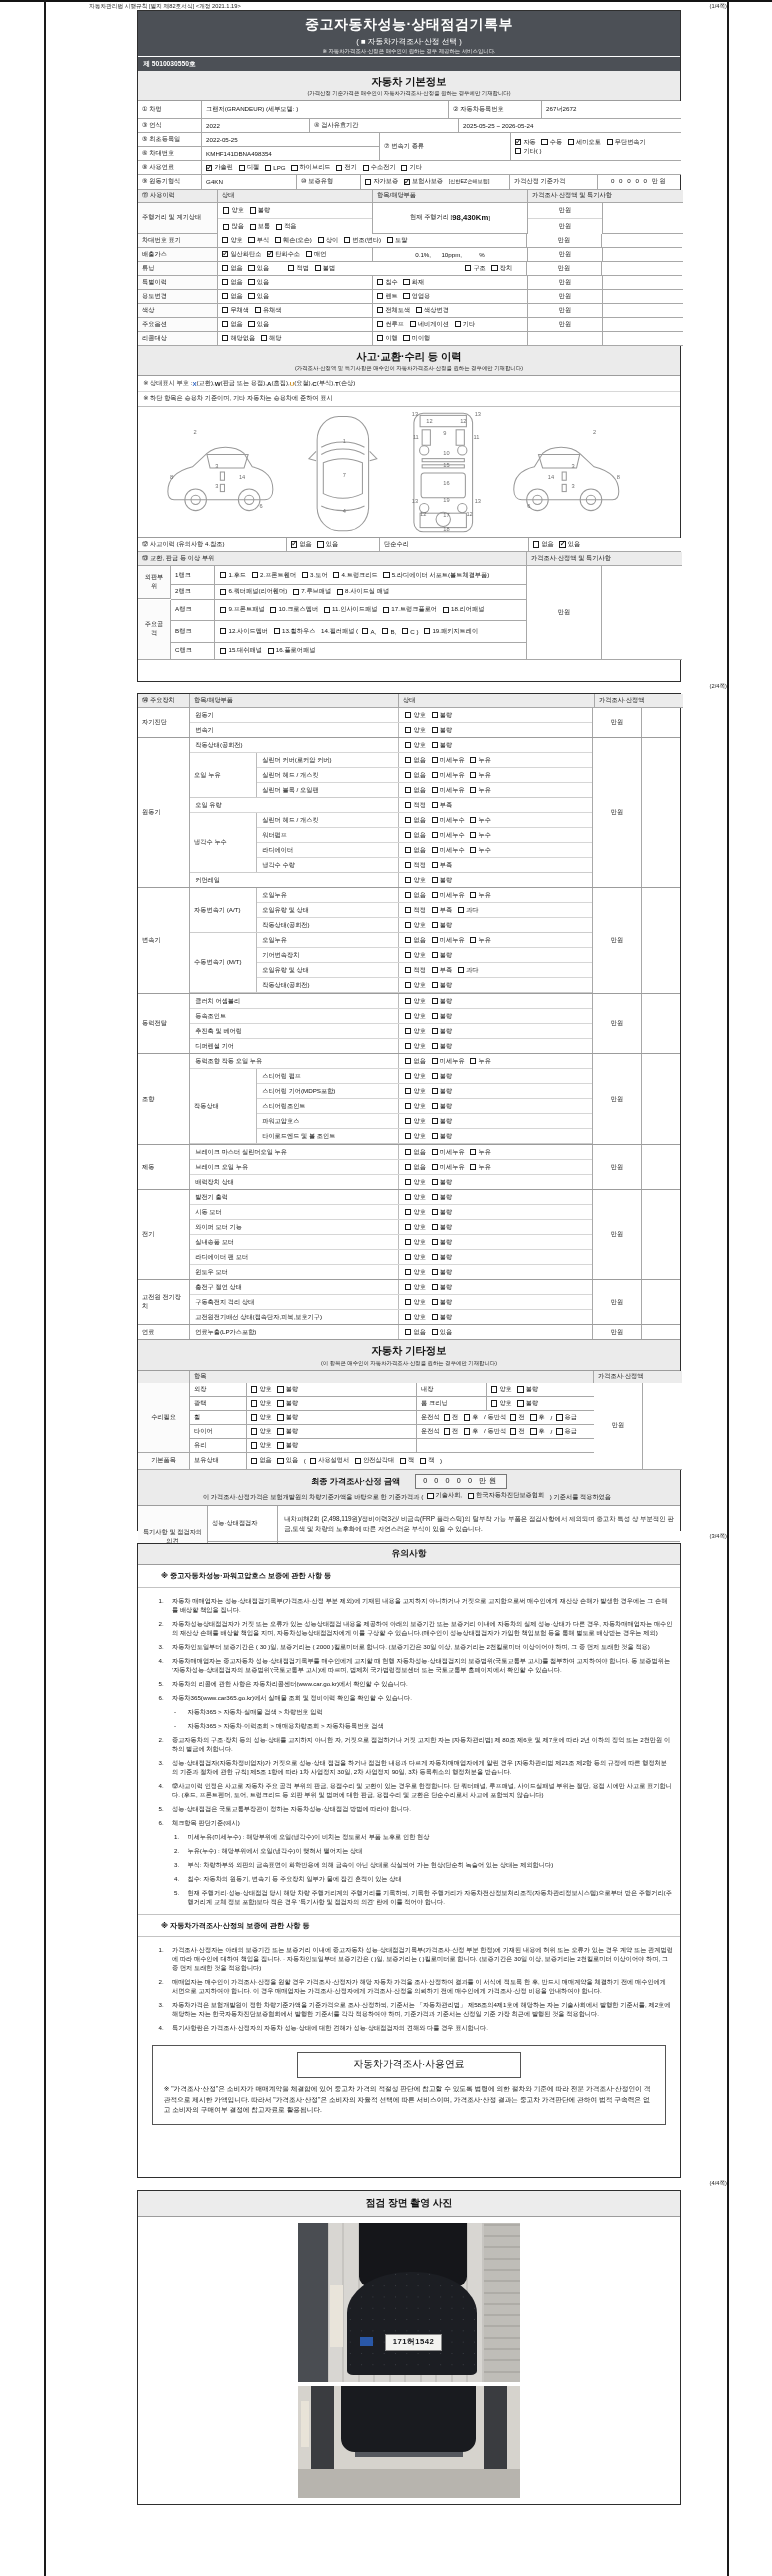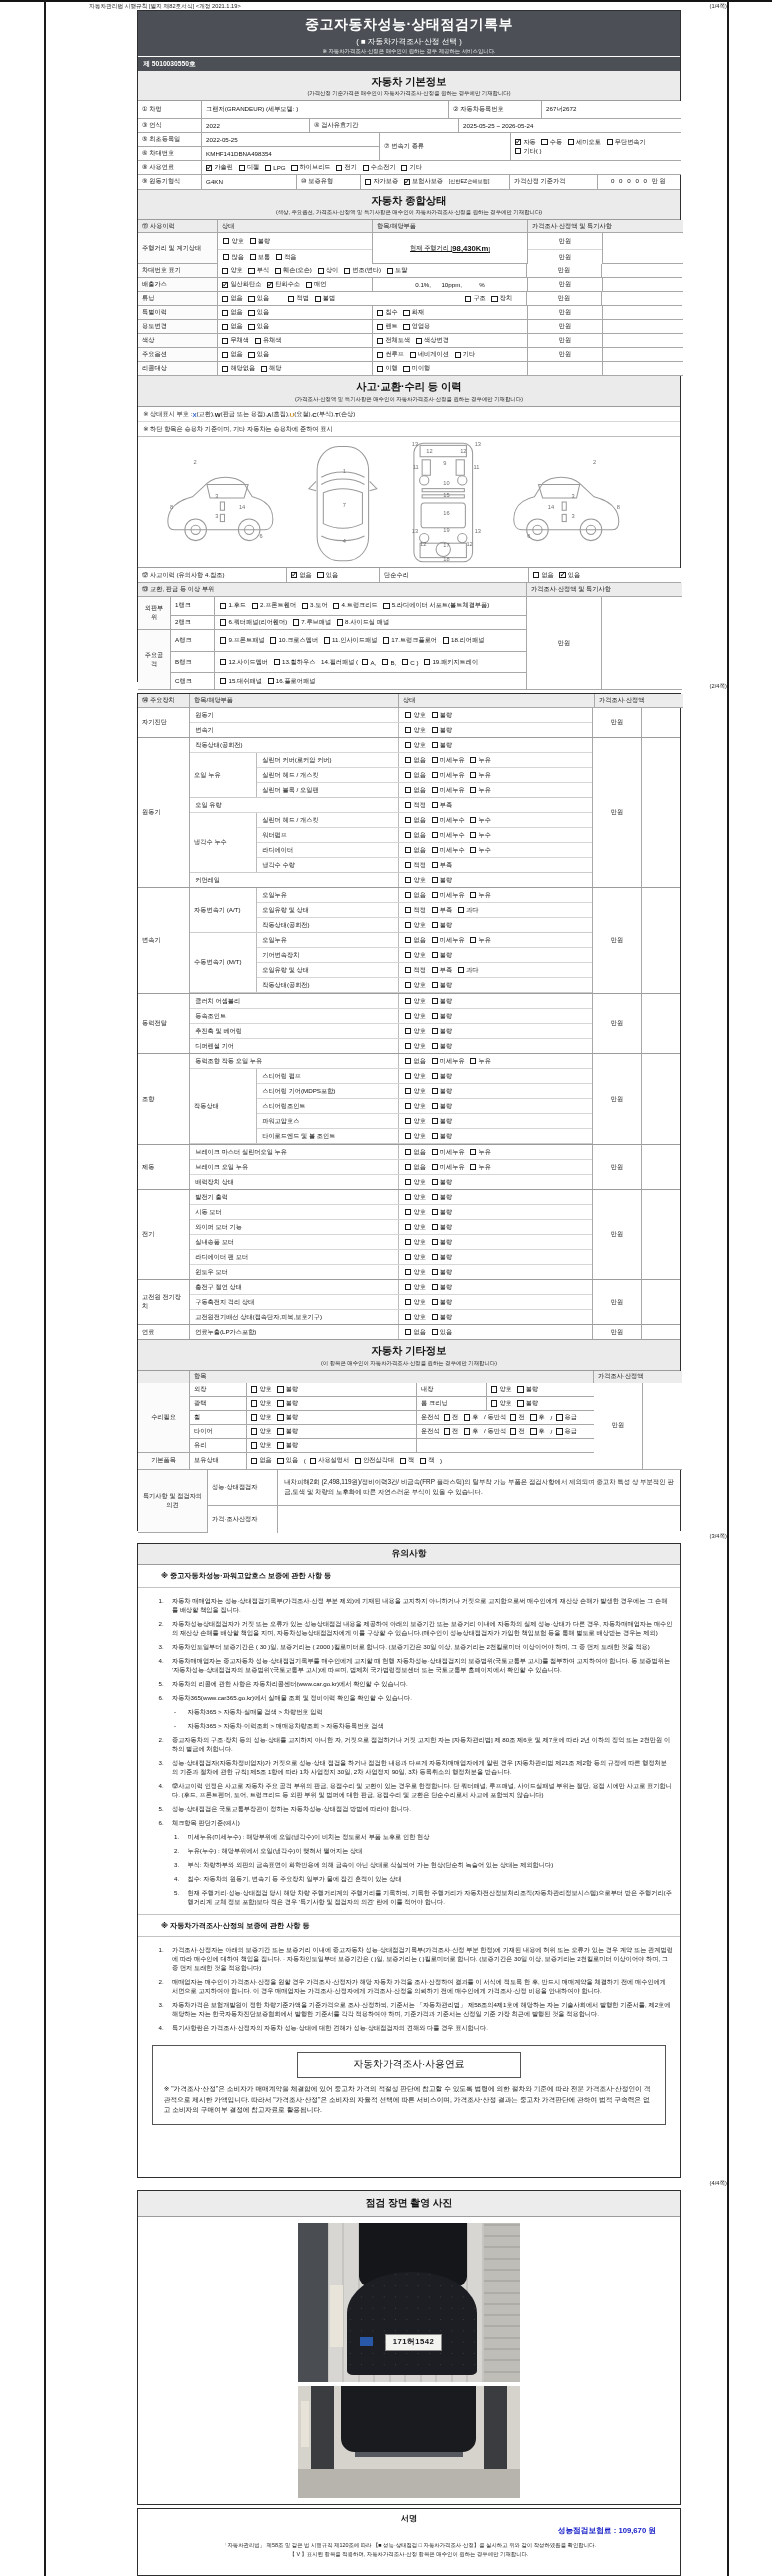--- a/index.html
+++ b/index.html
@@ -168,24 +168,20 @@
               <span class="bx ck"></span>
               <span>보험사보증</span>
             </span>
             <span class="plain" style="font-size: 5.2px;">[신한EZ손해보험]</span>
           </div>
           <div class="c " style="width: 88px; flex: 0 0 auto;">가격산정 기준가격</div>
           <div class="c nr ctr" style="width: 82px; flex: 0 0 auto; letter-spacing: 1.5px;">0 0 0 0 0 만원</div>
         </div>
       </div>
 
-    <div class="sechead">
-      <div class="t1">자동차 종합상태</div>
-      <div class="t2">(색상, 주요옵션, 가격조사·산정액 및 특기사항은 매수인이 자동차가격조사·산정을 원하는 경우에만 기재합니다)</div>
-    </div>
     <div id="overall-table">
         <div class="row colhead" style="height: 13px;">
           <div class="c " style="width: 80px; flex: 0 0 auto;">⑪ 사용이력</div>
           <div class="c " style="width: 155px; flex: 0 0 auto;">상태</div>
           <div class="c " style="width: 155px; flex: 0 0 auto;">항목/해당부품</div>
           <div class="c nr" style="width: 155px; flex: 0 0 auto;">가격조사·산정액 및 특기사항</div>
         </div>
         <div class="row" style="height: 31px;">
           <div class="c " style="width: 80px; flex: 0 0 auto; background: rgb(251, 251, 251);">주행거리 및 계기상태</div>
           <div style="width: 155px; flex: 0 0 auto; border-right: 0.5px solid rgb(168, 168, 168); box-sizing: border-box;">
@@ -207,21 +203,21 @@
               <span class="opt">
                 <span class="bx"></span>
                 <span>보통</span>
               </span>
               <span class="opt">
                 <span class="bx"></span>
                 <span>적음</span>
               </span>
             </div>
           </div>
-          <div class="c ctr" style="width: 155px; flex: 0 0 auto; text-decoration: underline;">
+          <div class="c ctr" style="width: 155px; flex: 0 0 auto;">
             <span>현재 주행거리 [ </span>
             <span style="font-size: 7.7px; font-weight: bold;">98,430Km</span>
             <span> ]</span>
           </div>
           <div style="width: 75px; flex: 0 0 auto; border-right: 0.5px solid rgb(168, 168, 168); box-sizing: border-box;">
             <div class="row hair " style="height: 15.5px; justify-content: center; align-items: center; font-size: 6.2px;">만원</div>
             <div class="row" style="height: 15px; justify-content: center; align-items: center; font-size: 6.2px;">만원</div>
           </div>
           <div class="c nr" style="width: 80px; flex: 0 0 auto;"></div>
         </div>
@@ -1590,20 +1586,31 @@
                   </div>
                 </div>
               </div>
             </div>
           </div>
           <div class="c pricecell ctr" style="width: 49px; flex: 0 0 auto;">만원</div>
           <div class="c nr" style="width: 39px; flex: 0 0 auto;"></div>
         </div>
       </div>
 
+    <div id="final-price" style="background:#ebebeb;border-bottom:0.5px solid #9c9c9c;text-align:center;padding:4.1px 0 3.6px">
+      <span style="font-size:8.2px;font-weight:bold;vertical-align:middle">최종 가격조사·산정 금액</span>
+      <span style="display:inline-block;border:0.5px solid #777;background:#f6f6f6;font-size:7.2px;letter-spacing:2.6px;padding:1.5px 7.2px;margin-left:12.4px;vertical-align:middle">0 0 0 0 0 만원</span>
+      <div id="final-price-note" style="font-size:5.7px;margin-top:2.6px"><span class="plain">이 가격조사·산정가격은 보험개발원의 차량기준가액을 바탕으로 한 기준가격과 (</span><span class="opt">
+            <span class="bx"></span>
+            <span>기술사회,</span>
+          </span><span class="opt">
+            <span class="bx"></span>
+            <span>한국자동차진단보증협회</span>
+          </span><span class="plain">) 기준서를 적용하였음</span></div>
+    </div>
 
     <div id="opinion-block">
         <div class="row">
           <div class="c ctr" style="width: 70px; flex: 0 0 auto; height: 63px; text-align: center; background: rgb(251, 251, 251);">특기사항 및 점검자의 의견</div>
           <div style="flex: 1 1 0%;">
             <div class="row" style="height: 36px;">
               <div class="c " style="width: 70px; flex: 0 0 auto; height: 36px;">성능·상태점검자</div>
               <div class="c nr" style="flex: 1 1 0%; height: 36px; font-size: 6.4px; line-height: 1.55; padding: 2.1px 6.2px;">내차피해2회 (2,498,119원)/정비이력3건/ 비금속(FRP 플라스틱)의 탈부착 가능 부품은 점검사항에서 제외되며 중고차 특성 상 부분적인 판금,도색 및 차량의 노후화에 따른 자연스러운 부식이 있을 수 있습니다.</div>
             </div>
             <div class="row" style="height: 27px;">
@@ -1732,20 +1739,14 @@
     <div class="photo-frame" style="height:112px;margin-top:4.1px;background:#d6d3cd">
       <div style="position:absolute;left:13.4px;top:0;width:23px;height:100%;background:#3a3c40"></div>
       <div style="position:absolute;right:13.4px;top:0;width:23px;height:100%;background:#3a3c40"></div>
       <div style="position:absolute;left:43px;top:0;width:135px;height:66px;background:#191b1f;border-radius:0 0 13.4px 13.4px"></div>
       <div style="position:absolute;left:57px;top:66px;width:108px;height:5.2px;background:#55585e"></div>
       <div style="position:absolute;left:0;bottom:0;width:100%;height:29px;background:#b7b4ae"></div>
       <div style="position:absolute;left:3.1px;top:15.5px;width:8.2px;height:46px;background:#e8e3d8"></div>
     </div>
   </div>
 
-  <div class="formbox" style="top:2508px;height:68px;overflow:hidden">
-    <div style="text-align:center;font-size:8.2px;font-weight:bold;padding:4.1px 0 1px">서명</div>
-    <div style="text-align:right;padding-right:24px;font-size:7.7px;font-weight:bold;color:#1720c8;margin-top:1px">성능점검보험료 : 109,670 원</div>
-    <div style="text-align:center;font-size:5.4px;margin-top:6.2px;color:#222">「자동차관리법」 제58조 및 같은 법 시행규칙 제120조에 따라 【■ 성능·상태점검  □ 자동차가격조사·산정】을 실시하고 위와 같이 작성하였음을 확인합니다.</div>
-    <div style="text-align:center;font-size:5.4px;margin-top:2.1px;color:#222">【 V 】표시된 항목을 적용하며, 자동차가격조사·산정 항목은 매수인이 원하는 경우에만 기재합니다.</div>
-  </div>
 </div>
 
 
 </body></html>

